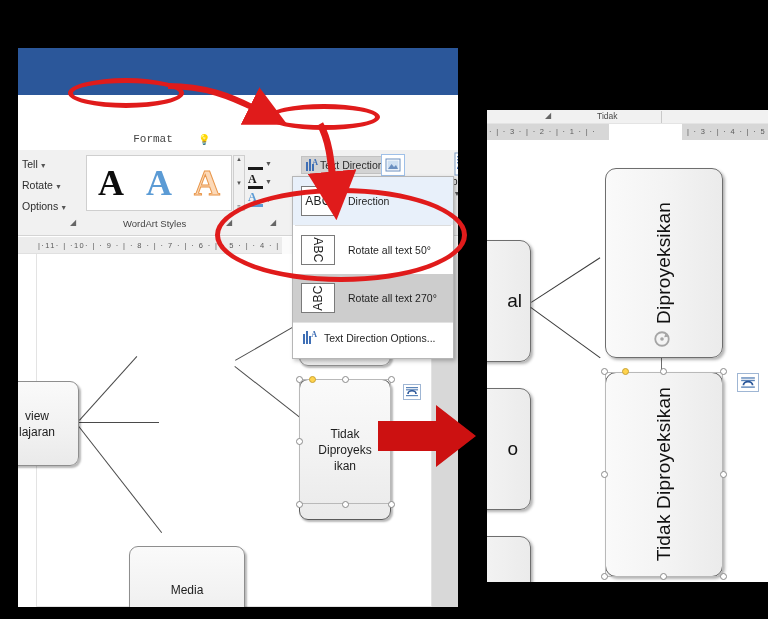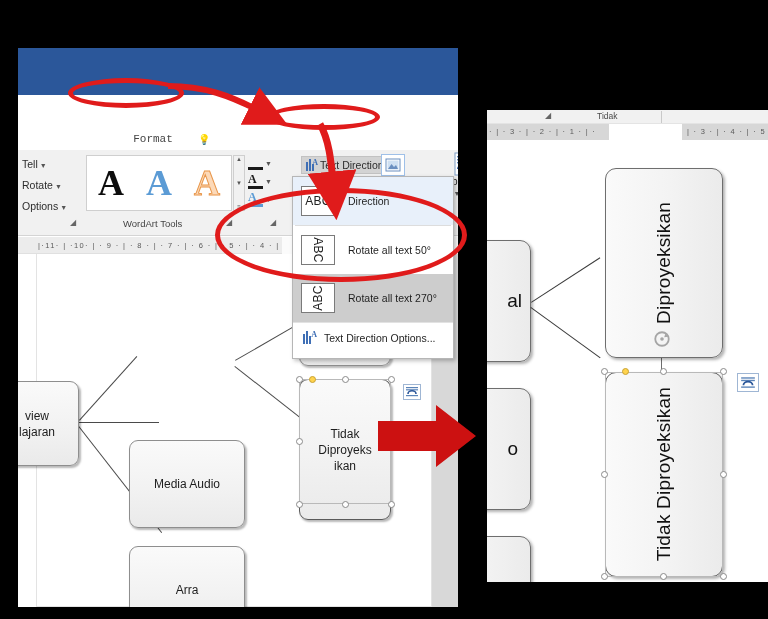--- a/index.html
+++ b/index.html
@@ -275,21 +275,21 @@
       <div class="wa-gallery">
         <div class="wa-A k1">A</div>
         <div class="wa-A k2">A</div>
         <div class="wa-A k3">A</div>
       </div>
       <div class="wa-scroll">
         <span>▲</span>
         <span>▼</span>
         <span>≡</span>
       </div>
-      <div class="grp-label" style="left:105px;top:68px;">WordArt Tools</div>
+      <div class="grp-label" style="left:105px;top:68px;">WordArt Styles</div>
       <div class="dlg-launch" style="left:208px;top:68px;">◢</div>
 
       <div class="txtfx-col">
         <div class="txtfx-row">
           <span class="txtfx-glyph">
             <span style="display:block;line-height:10px;">&nbsp;</span>
             <span class="underbar" style="background:#1a1a1a;"></span>
           </span>
           <span class="car" style="font-size:7px;color:#555;">▼</span>
         </div>
@@ -355,26 +355,23 @@
       <div class="connector" style="left:42px;top:172px;width:135px;transform:rotate(52deg);"></div>
       <div class="connector" style="left:198px;top:106px;width:80px;transform:rotate(-30deg);"></div>
       <div class="connector" style="left:198px;top:112px;width:92px;transform:rotate(38deg);"></div>
 
       <div class="shape" style="left:-42px;top:127px;width:84px;height:85px;">
         <span style="white-space:pre-line;">view
 lajaran</span>
       </div>
 
 
-      <div class="shape" style="left:92px;top:186px;width:116px;height:88px;">
-        <span>Media Audio</span>
-      </div>
 
       <div class="shape" style="left:92px;top:292px;width:116px;height:88px;">
-        <span>Arra</span>
+        <span>Media</span>
       </div>
 
       <div class="shape" style="left:262px;top:16px;width:92px;height:96px;"></div>
 
       <div class="shape sel" style="left:262px;top:125px;width:92px;height:141px;">
         <span style="white-space:pre-line;">Tidak
 Diproyeks
 ikan</span>
       </div>
       <div class="selbox" style="left:262px;top:125px;width:92px;height:125px;"></div>

